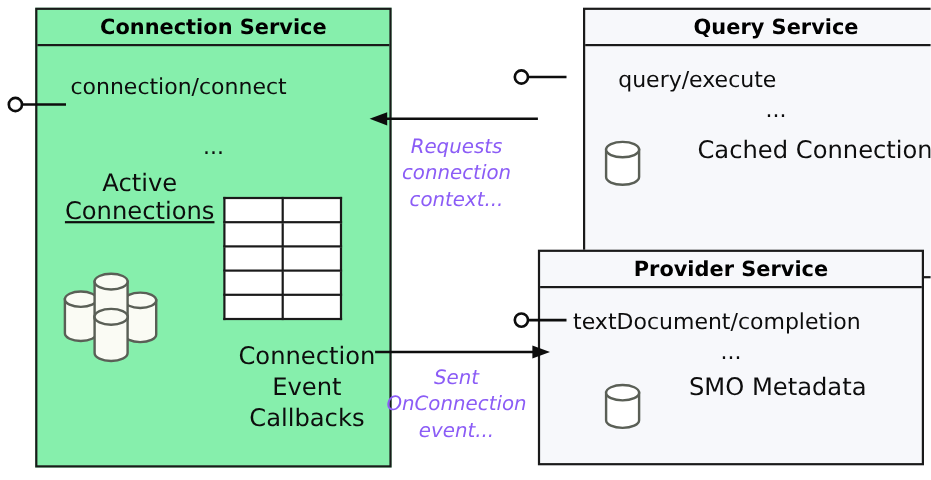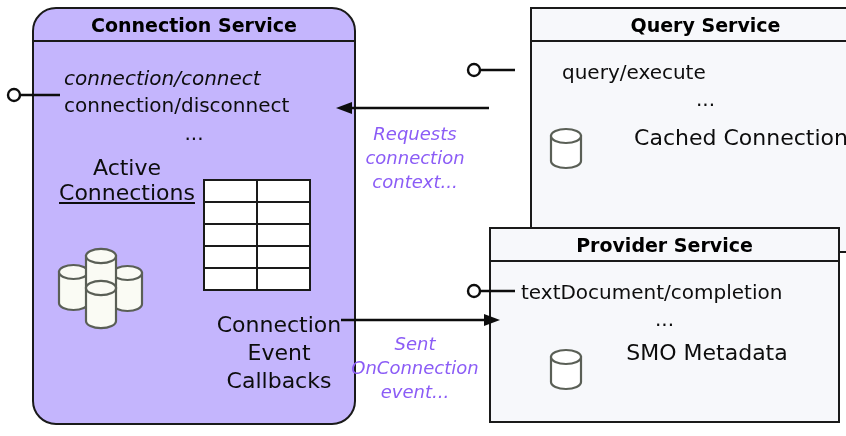--- a/index.html
+++ b/index.html
@@ -17,21 +17,21 @@
   #canvas {
     position: relative;
     width: 846px;
     height: 436px;
   }
   .uml-box {
     position: absolute;
     box-sizing: border-box;
     border: 2px solid #1a1a1a;
   }
-  .uml-box.green { background: #c4b5fd; border-radius: 24px; }
+  .uml-box.green { background: #86efac; }
   .uml-box.blue  { background: #f7f8fb; }
 
   .uml-title {
     position: absolute;
     left: 0;
     right: 0;
     top: 0;
     height: 33px;
     line-height: 33px;
     text-align: center;
@@ -102,22 +102,21 @@
   }
 </style>
 </head>
 <body>
 
 <div id="canvas">
 
   <div class="uml-box green" style="left:32px; top:7px; width:324px; height:418px;">
     <div class="uml-title">Connection Service</div>
     <div class="uml-body">
-      <div class="op-text" style="left:30px; top:24px;font-style:italic;">connection/connect</div>
-      <div class="op-text" style="left:30px; top:51px;">connection/disconnect</div>
+      <div class="op-text" style="left:30px; top:24px;">connection/connect</div>
       <div class="ellipsis" style="left:0; right:0; top:82px;">...</div>
 
       <div class="label-text" style="left:14px; top:113px; width:158px;">Active</div>
       <div class="label-text" style="left:6px; top:138px; width:174px;text-decoration:underline;">Connections</div>
 
       <div class="label-text" style="left:152px; top:270px; width:186px;">Connection</div>
       <div class="label-text" style="left:152px; top:298px; width:186px;">Event</div>
       <div class="label-text" style="left:152px; top:326px; width:186px;">Callbacks</div>
 
       <table class="grid-table" style="left:169px; top:137px; width:108px;">

